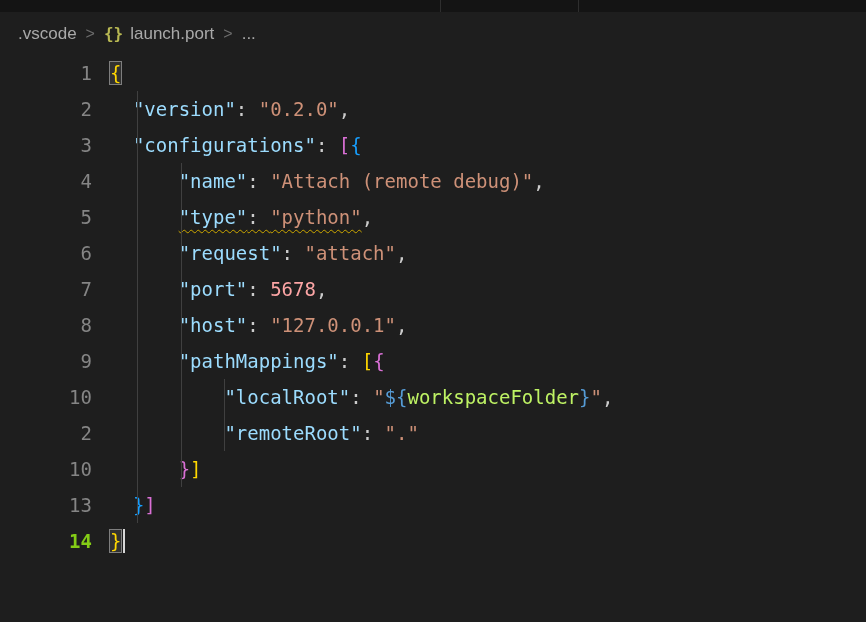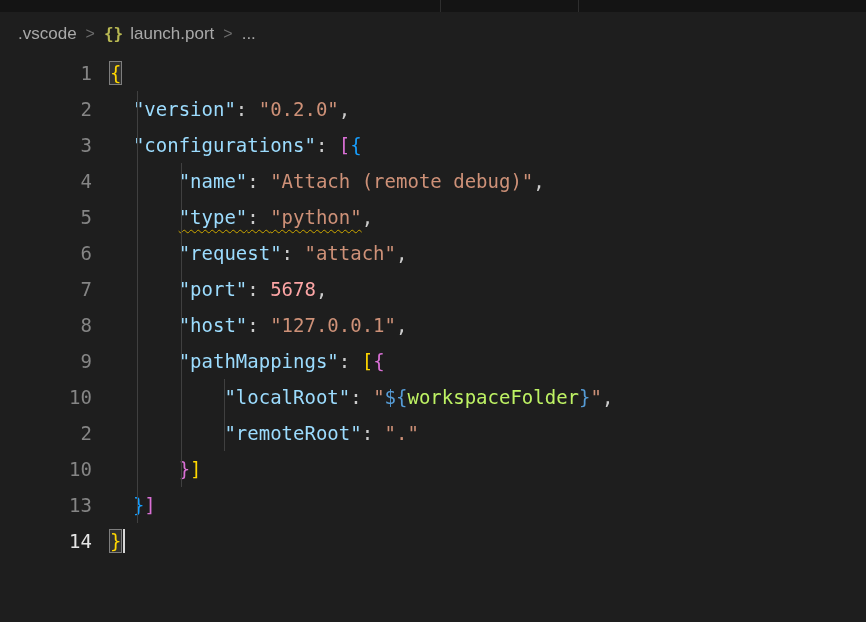--- a/index.html
+++ b/index.html
@@ -18,21 +18,21 @@
   .breadcrumbs .chev{color:#6d6d6d;margin:0 9px;font-size:16px;}
   .breadcrumbs .json-icon{color:#b8b853;font-family:"DejaVu Sans Mono",monospace;
        font-weight:bold;margin-right:7px;font-size:16px;}
 
   
   .editor{position:absolute;top:55px;left:0;width:866px;height:567px;background:#1e1e1e;}
 
   .code-line{height:36px;line-height:36px;white-space:pre;font-size:19px;}
   .gutter{display:inline-block;width:110px;box-sizing:border-box;padding-right:18px;
        text-align:right;color:#858585;user-select:none;}
-  .code-line.active .gutter{color:#e5e5e5;}
+  .code-line.active .gutter{color:#84cc16;font-weight:bold;}
   .code-text{white-space:pre;}
 
   .tok{color:#d4d4d4;}
   .tok.ws{color:transparent;}
   .tok.key{color:#9cdcfe;}
   .tok.str{color:#ce9178;}
   .tok.num{color:#fca5a5;}
   .tok.punc{color:#cccccc;}
   .tok.b1{color:#ffd700;}
   .tok.b2{color:#da70d6;}

